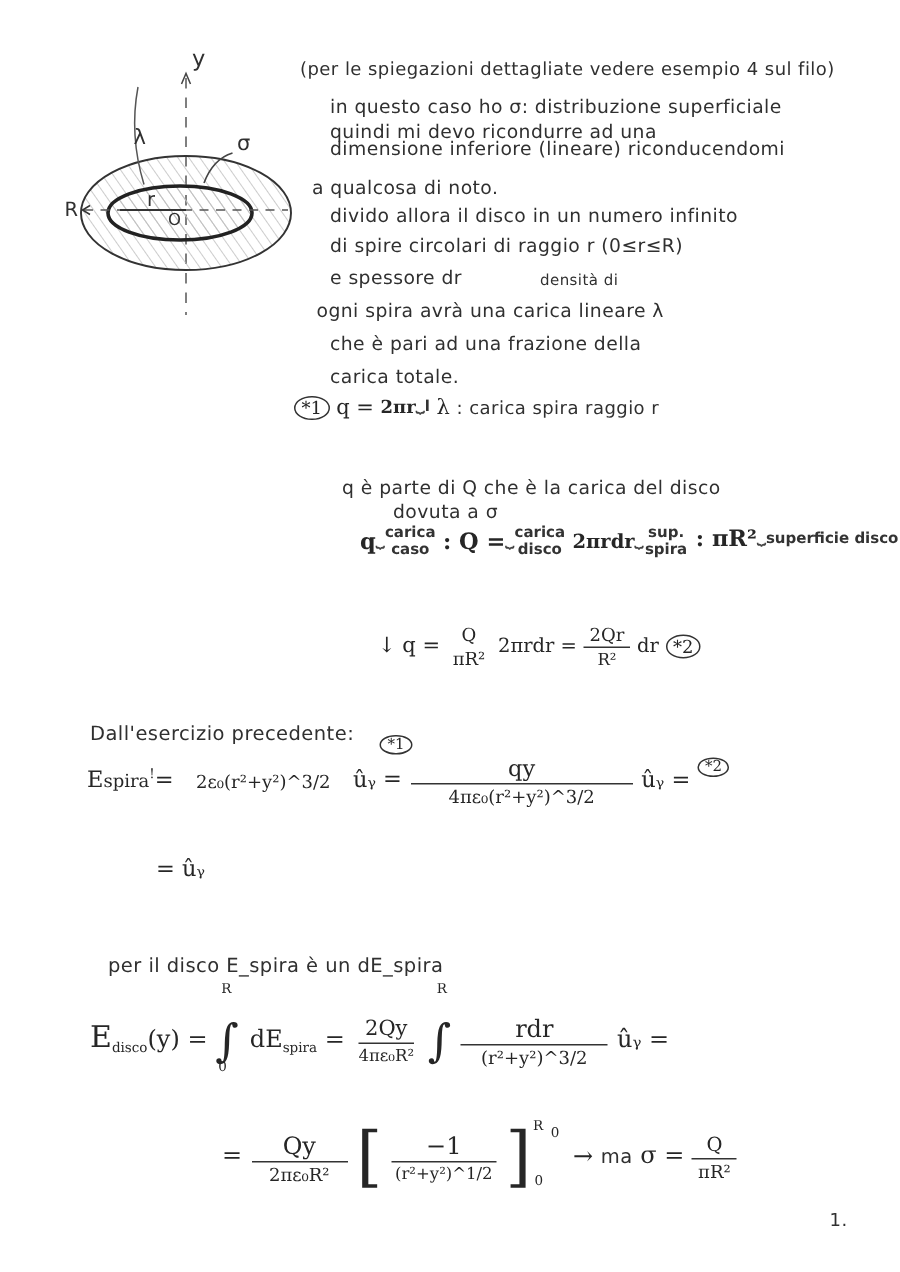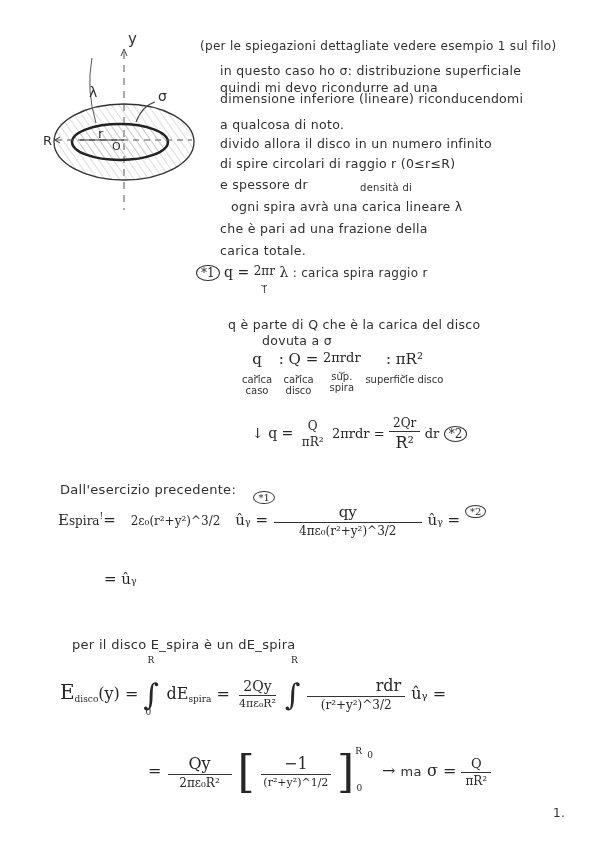--- a/index.html
+++ b/index.html
@@ -9,21 +9,21 @@
   }
   .hw { position:absolute; font-family:"DejaVu Sans", sans-serif; font-size:12.5px; color:#303030; white-space:nowrap; letter-spacing:0.3px; }
   .math { position:absolute; font-family:"DejaVu Serif", serif; color:#262626; white-space:nowrap; }
   .frac { display:inline-flex; flex-direction:column; align-items:center; vertical-align:middle; }
   .frac .num { padding:0 4px 1px; border-bottom:1.2px solid #333; }
   .frac .den { padding:1px 4px 0; }
   .circled { display:inline-block; border:1.2px solid #333; border-radius:50%; padding:0 4px; font-size:12px; }
   .small { font-size:9px; }
   .sub { font-size:9px; vertical-align:-3px;text-align:center; }
   .sup { font-size:9px; vertical-align:6px; }
-  .under { display:inline-flex; flex-direction:column; align-items:center; vertical-align:top; }
+  .under { display:inline-flex; flex-direction:row; align-items:center; vertical-align:top;font-weight:bold; }
   .under .brace { font-size:10px; line-height:6px; color:#444; }
   .under .lbl { font-family:"DejaVu Sans", sans-serif; font-size:10px; line-height:11px; text-align:center; color:#333; }
   .int { font-size:30px; vertical-align:middle; font-weight:200; }
   .bracket { font-size:44px; font-weight:200; vertical-align:middle; }
 </style>
 </head>
 <body>
 
 <svg style="position:absolute;left:0;top:20px" width="200" height="200" viewBox="0 0 200 200">
   <defs>
@@ -41,30 +41,30 @@
   <path d="M92 38 Q86 70 96 103" fill="none" stroke="#555" stroke-width="1"></path>
   <path d="M155 82 Q142 86 136 102" fill="none" stroke="#444" stroke-width="1.1"></path>
 </svg>
 <span class="hw" style="left:128px;top:30px;font-size:15px">y</span>
 <span class="hw" style="left:89px;top:84px;font-size:14px">λ</span>
 <span class="hw" style="left:158px;top:88px;font-size:14px">σ</span>
 <span class="hw" style="left:43px;top:133px;font-size:13px">R</span>
 <span class="hw" style="left:98px;top:126px;font-size:13px">r</span>
 <span class="hw" style="left:112px;top:140px;font-size:11px">O</span>
 
-<span class="hw" style="left:200px;top:39px;font-size:12px">(per le spiegazioni dettagliate vedere esempio 1 sul filo)</span>
+<span class="hw" style="left:200px;top:39px;font-size:12px">(per le spiegazioni dettagliate vedere esempio 4 sul filo)</span>
 <span class="hw" style="left:220px;top:63px">in questo caso ho σ: distribuzione superficiale</span>
 <span class="hw" style="left:220px;top:80px">quindi mi devo ricondurre ad una</span>
 <span class="hw" style="left:220px;top:91px">dimensione inferiore (lineare) riconducendomi</span>
-<span class="hw" style="left:220px;top:117px">a qualcosa di noto.</span>
+<span class="hw" style="left:208px;top:117px">a qualcosa di noto.</span>
 <span class="hw" style="left:220px;top:136px">divido allora il disco in un numero infinito</span>
 <span class="hw" style="left:220px;top:156px">di spire circolari di raggio r (0≤r≤R)</span>
 <span class="hw" style="left:220px;top:177px">e spessore dr</span>
 <span class="hw" style="left:360px;top:182px;font-size:10px">densità di</span>
-<span class="hw" style="left:231px;top:199px">ogni spira avrà una carica lineare λ</span>
+<span class="hw" style="left:211px;top:199px">ogni spira avrà una carica lineare λ</span>
 <span class="hw" style="left:220px;top:221px">che è pari ad una frazione della</span>
 <span class="hw" style="left:220px;top:243px">carica totale.</span>
 
 <div class="math" style="left:196px;top:264px;font-size:14px">
   <span class="circled">*1</span>
   <span>q =</span>
   <span class="under">
       <span style="font-size:12px">2πr</span>
       <span class="brace">⏟</span>
       <span class="lbl">l</span>
@@ -101,21 +101,21 @@
 <div class="math" style="left:252px;top:416px;font-size:14px">
   <span>↓</span>
   <span>q =</span>
   <span class="frac">
       <span class="num" style="border:none;font-size:12px">Q</span>
       <span class="den" style="font-size:12px">πR²</span>
     </span>
   <span style="font-size:13px">2πrdr =</span>
   <span class="frac">
       <span class="num" style="font-size:12px">2Qr</span>
-      <span class="den" style="font-size:16px">R²</span>
+      <span class="den" style="font-size:11px">R²</span>
     </span>
   <span style="font-size:13px">dr</span>
   <span class="circled">*2</span>
 </div>
 
 <span class="hw" style="left:60px;top:482px;font-size:13px">Dall'esercizio precedente:</span>
 
 <div class="math" style="left:58px;top:503px;font-size:15px">
   <span>E</span><span class="sub" style="font-size:12px;vertical-align:0">spira</span><span class="sup">!</span><span>=</span>
   <span class="frac" style="width:110px">
@@ -149,21 +149,21 @@
   <span>=</span>
   <span class="frac">
       <span class="num" style="font-size:14px">2Qy</span>
       <span class="den" style="font-size:11px">4πε₀R²</span>
     </span>
   <span style="display:inline-block;position:relative;width:16px">
     <span class="small" style="position:absolute;top:-22px;left:6px">R</span>
     <span class="int">∫</span>
   </span>
   <span class="frac" style="width:100px">
-      <span class="num" style="width:90px;text-align:right">rdr</span>
+      <span class="num" style="width:90px;text-align:center">rdr</span>
       <span class="den" style="font-size:12px">(r²+y²)^3/2</span>
     </span>
   <span>ûᵧ =</span>
 </div>
 
 <div class="math" style="left:148px;top:746px;font-size:16px">
   <span>=</span>
   <span class="frac" style="width:66px">
       <span class="num" style="width:56px;text-align:center">Qy</span>
       <span class="den" style="font-size:12px">2πε₀R²</span>

